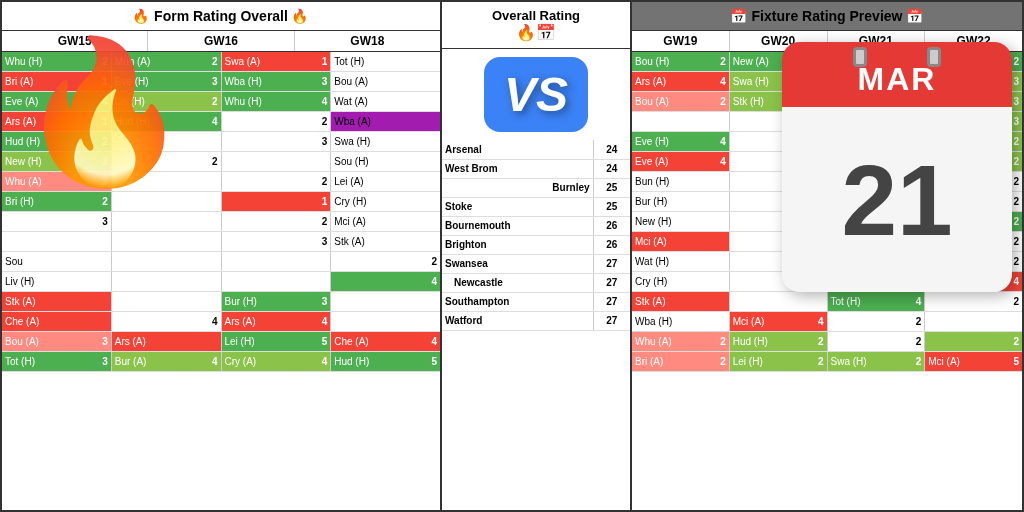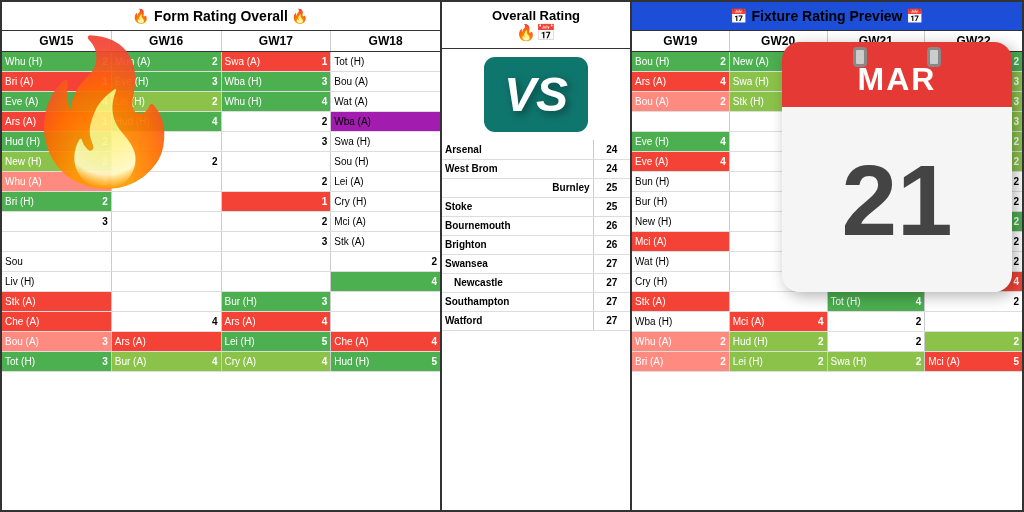--- a/index.html
+++ b/index.html
@@ -114,21 +114,21 @@
 
     
     .right-section {
       flex: 1;
       display: flex;
       flex-direction: column;
       overflow: hidden;
     }
 
     .right-header {
-      background: #1d4ed8;
+      background: #737373;
       text-align: center;
       font-weight: bold;
       font-size: 14px;
       padding: 6px 4px;
       border-bottom: 1px solid #333;
     }
 
     
     .flame-overlay {
       position: absolute;
@@ -223,21 +223,20 @@
 
 <div class="main-container">
 
   <div class="left-section" style="position:relative;">
     <div class="section-header">
       🔥 Form Rating Overall 🔥
     </div>
     <div class="col-headers">
       <div class="col-header">GW15</div>
       <div class="col-header">GW16</div>
-      <div class="col-header">GW17</div>
       <div class="col-header">GW18</div>
     </div>
     <div class="table-body" id="left-table">
     <div class="table-row">
           <div class="cell" style="background-color: rgb(76, 175, 80); color: rgb(255, 255, 255);">
             <span class="cell-text">Whu (H)</span>
             <span class="cell-num">2</span>
           </div>
           <div class="cell" style="background-color: rgb(76, 175, 80); color: rgb(255, 255, 255);">
             <span class="cell-text">Mun (A)</span>
@@ -526,21 +525,21 @@
 
     <div class="flame-overlay">🔥</div>
   </div>
 
   <div class="middle-section">
     <div class="middle-header">
       Overall Rating<br><span style="font-size:16px;">🔥📅</span>
     </div>
 
     <div class="vs-area" style="top:0;position:relative;flex:0 0 auto;">
-      <div style="background:#0f766e;border-radius:11px;padding:10px 20px;margin:8px auto;">
+      <div style="background:#3b82f6;border-radius:16px;padding:10px 20px;margin:8px auto;">
         <span style="font-size:48px;font-weight:900;color:#fff;font-style:italic;text-shadow:3px 3px 8px rgba(0,0,0,0.4);">VS</span>
       </div>
     </div>
 
     <div style="flex:1;overflow:hidden;">
       <table class="data-table" id="overall-table">
         <tbody>
             <tr>
               <td class="team-col" style="font-weight: bold; font-size: 10px;">Arsenal</td>
               <td style="font-weight: bold; font-size: 10px;">24</td>

